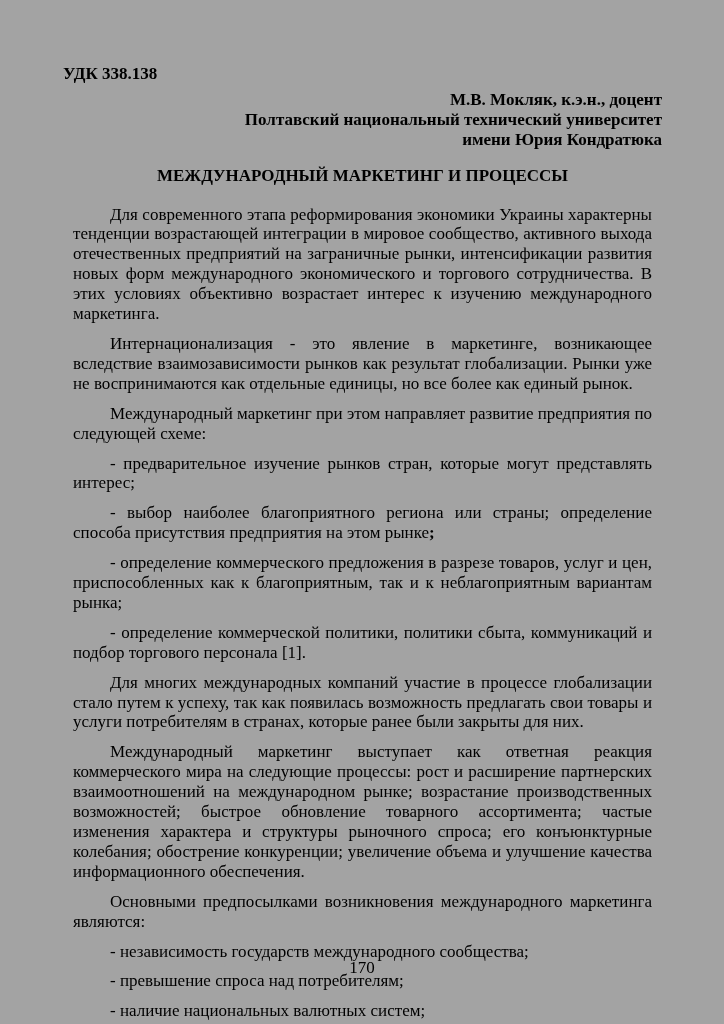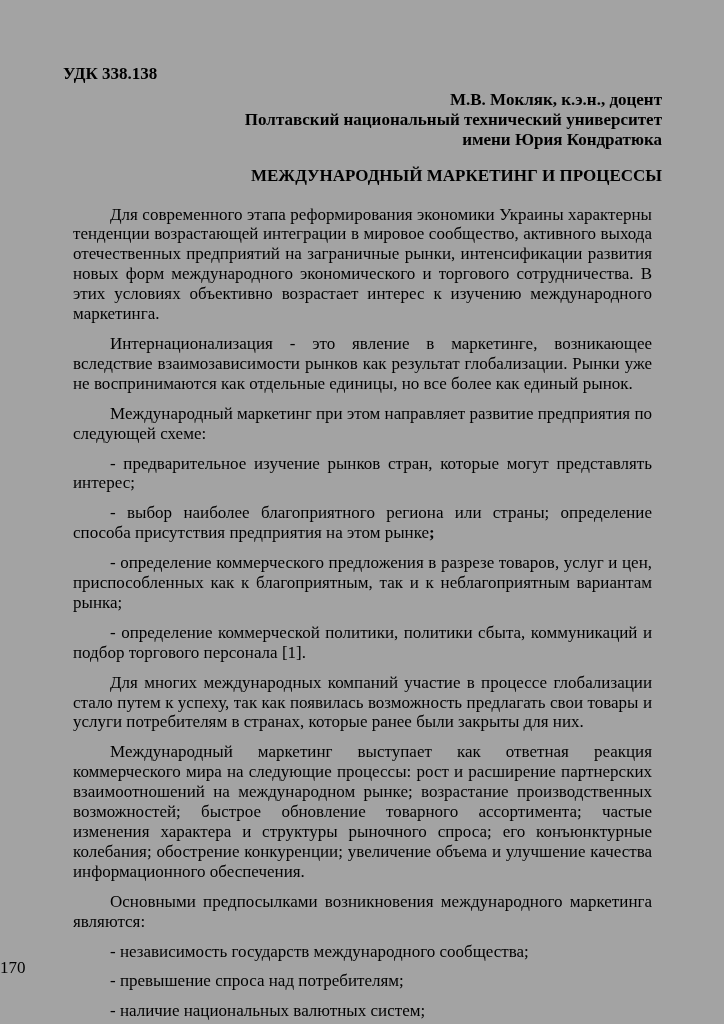--- a/index.html
+++ b/index.html
@@ -34,38 +34,39 @@
     margin-top: 6px;
     text-align: right;
   }
   .authors .author-line {
     display: block;
     font-weight: bold;
   }
   .title {
     margin-top: 16px;
     font-weight: 700;
-    text-align: right;
+    text-align: center;
   }
   .title .title-line {
     display: block;
   }
   .body-text {
     margin-top: 19px;
   }
   .body-text p {
     margin: 10px;
     text-indent: 37px;
     text-align: justify;
   }
   .page-number {
     position: absolute;
     top: 958px;
     left: 0;
     width: 100%;
+    text-align: center;
   }
   b { font-weight: 700; }
 </style>
 </head>
 <body>
 
 <div class="page">
   <div class="content">
 
     <p class="udc">УДК 338.138</p>

